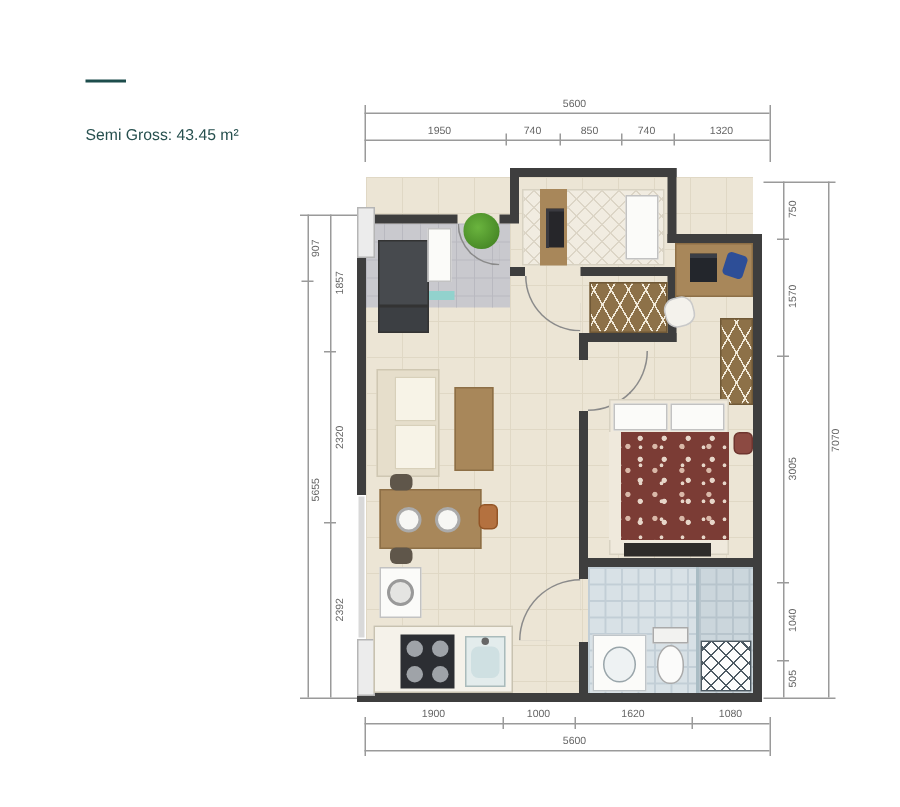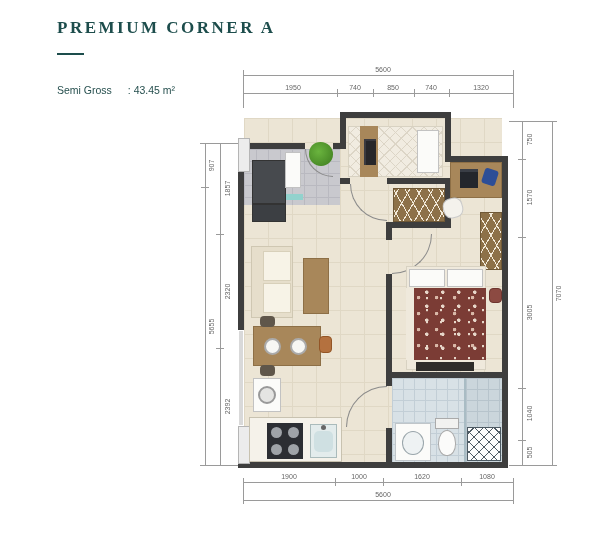--- a/index.html
+++ b/index.html
@@ -4,21 +4,21 @@
 <style>
   html,body{margin:0;padding:0;background:#fff;}
   #canvas{position:relative;width:600px;height:538px;background:#ffffff;overflow:hidden;
           font-family:"Liberation Sans", sans-serif;}
   .abs{position:absolute;}
   
   .title{position:absolute;left:57px;top:18px;font-family:"Liberation Serif", serif;
          font-size:17px;font-weight:700;letter-spacing:2.5px;color:#1d4d4c;}
   .rule{position:absolute;left:57px;top:53px;width:27px;height:2px;background:#1d4d4c;}
   .area{position:absolute;left:57px;top:84px;font-size:10.5px;color:#27504f;}
-  .area .val{margin-left:16px;}
+  .area .val{}
   
   .dl{position:absolute;background:#9a9a9a;}
   .dlabel{position:absolute;font-size:7px;line-height:9px;color:#666;text-align:center;width:40px;height:9px;}
   .vlabel{width:30px;transform:rotate(-90deg);transform-origin:center;}
   
   #plan{position:absolute;left:238px;top:112px;width:270px;height:356px;}
   #plan .abs{position:absolute;}
   .wall{position:absolute;background:#3e3e3e;}
   .floor-base{background-color:#ece5d5;
     background-image:linear-gradient(#e0d8c5 1px,transparent 1px),linear-gradient(90deg,#e0d8c5 1px,transparent 1px);
@@ -52,21 +52,20 @@
   .grate{background-color:#fcfcfc;border:1px solid #4d5a63;box-sizing:border-box;
     background-image:repeating-linear-gradient(45deg,transparent 0 6px,#4d5a63 6px 7px),
                      repeating-linear-gradient(-45deg,transparent 0 6px,#4d5a63 6px 7px);}
   .circle{border-radius:50%;box-sizing:border-box;}
 </style>
 </head>
 <body>
 
 <div id="canvas">
 
-  <div class="title">PREMIUM CORNER A</div>
   <div class="rule"></div>
   <div class="area">
     <span>Semi Gross</span><span class="val">: 43.45 m²</span>
   </div>
 
   <div class="dl" style="left:243px;top:75px;width:270px;height:1px;"></div>
   <div class="dlabel" style="left:363px;top:65px;">5600</div>
   <div class="dl" style="left:243px;top:93px;width:270px;height:1px;"></div>
   <div class="dl" style="left:243px;top:70px;width:1px;height:38px;"></div>
   <div class="dl" style="left:513px;top:70px;width:1px;height:38px;"></div>

